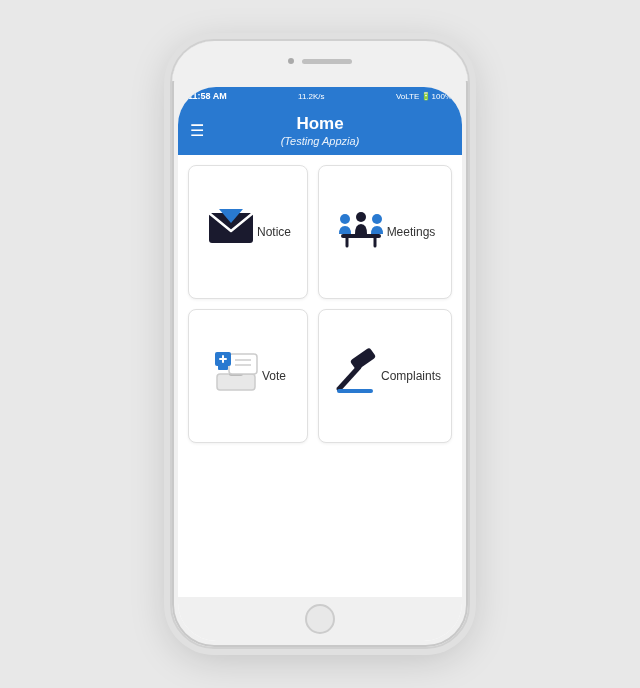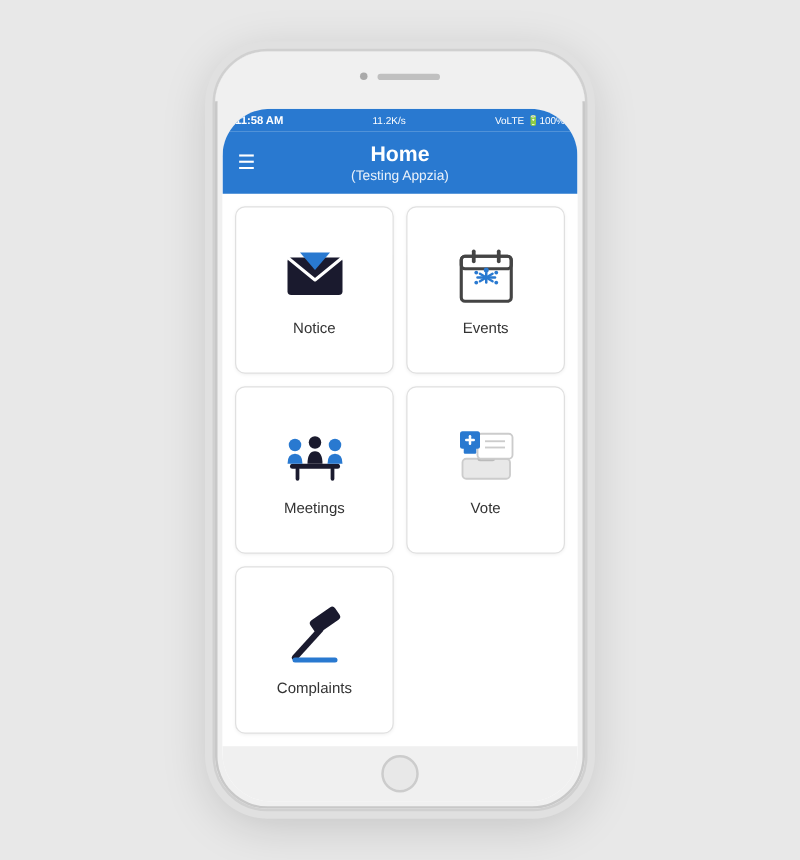--- a/index.html
+++ b/index.html
@@ -119,40 +119,41 @@
     }
     .header-title {
       font-size: 17px;
       font-weight: 600;
       line-height: 1.3;
     }
     .header-subtitle {
       font-size: 11px;
       font-weight: 400;
       opacity: 0.9;
+      font-style: italic;
     }
 
     
     .app-content {
       flex: 1;
       background: #fff;
       padding: 10px;
       display: grid;
       grid-template-columns: 1fr 1fr;
       grid-template-rows: repeat(3, 1fr);
       gap: 10px;
       overflow: hidden;
     }
 
     .menu-card {
       background: #fff;
       border: 1px solid #e0e0e0;
       border-radius: 8px;
       display: flex;
-      flex-direction: column;
+      flex-direction: row;
       align-items: center;
       justify-content: center;
       cursor: pointer;
       padding: 10px;
       box-shadow: 0 1px 3px rgba(0,0,0,0.06);
     }
 
     .card-icon {
       width: 52px;
       height: 52px;
@@ -228,46 +229,20 @@
             <rect x="2" y="4" width="44" height="30" rx="3" fill="#1a1a2e"></rect>
 
             <polyline points="2,4 24,22 46,4" fill="none" stroke="#fff" stroke-width="2.5" stroke-linejoin="round"></polyline>
 
             <polygon points="12,0 36,0 24,14" fill="#2979d0"></polygon>
           </svg>
         </div>
         <span class="card-label">Notice</span>
       </div>
 
-      <div class="menu-card">
-        <div class="card-icon">
-          <svg width="46" height="46" viewBox="0 0 46 46">
-
-            <rect x="3" y="7" width="40" height="36" rx="3" fill="none" stroke="#444" stroke-width="2.5"></rect>
-
-            <rect x="3" y="7" width="40" height="10" rx="3" fill="none" stroke="#444" stroke-width="2.5"></rect>
-
-            <line x1="13" y1="3" x2="13" y2="11" stroke="#444" stroke-width="3" stroke-linecap="round"></line>
-            <line x1="33" y1="3" x2="33" y2="11" stroke="#444" stroke-width="3" stroke-linecap="round"></line>
-
-            <line x1="23" y1="20" x2="23" y2="28" stroke="#2979d0" stroke-width="2" stroke-linecap="round"></line>
-            <line x1="16" y1="24" x2="30" y2="24" stroke="#2979d0" stroke-width="2" stroke-linecap="round"></line>
-            <line x1="18" y1="21" x2="28" y2="27" stroke="#2979d0" stroke-width="2" stroke-linecap="round"></line>
-            <line x1="28" y1="21" x2="18" y2="27" stroke="#2979d0" stroke-width="2" stroke-linecap="round"></line>
-
-            <circle cx="23" cy="18" r="2" fill="#2979d0"></circle>
-
-            <circle cx="15" cy="20" r="1.5" fill="#2979d0"></circle>
-            <circle cx="31" cy="20" r="1.5" fill="#2979d0"></circle>
-            <circle cx="15" cy="28" r="1.5" fill="#2979d0"></circle>
-            <circle cx="31" cy="28" r="1.5" fill="#2979d0"></circle>
-          </svg>
-        </div>
-        <span class="card-label">Events</span>
-      </div>
 
       <div class="menu-card">
         <div class="card-icon">
           <svg width="52" height="44" viewBox="0 0 52 44">
 
             <rect x="6" y="28" width="40" height="4" rx="2" fill="#1a1a2e"></rect>
             <line x1="12" y1="32" x2="12" y2="40" stroke="#1a1a2e" stroke-width="3" stroke-linecap="round"></line>
             <line x1="40" y1="32" x2="40" y2="40" stroke="#1a1a2e" stroke-width="3" stroke-linecap="round"></line>
 
             <circle cx="10" cy="13" r="5" fill="#2979d0"></circle>

